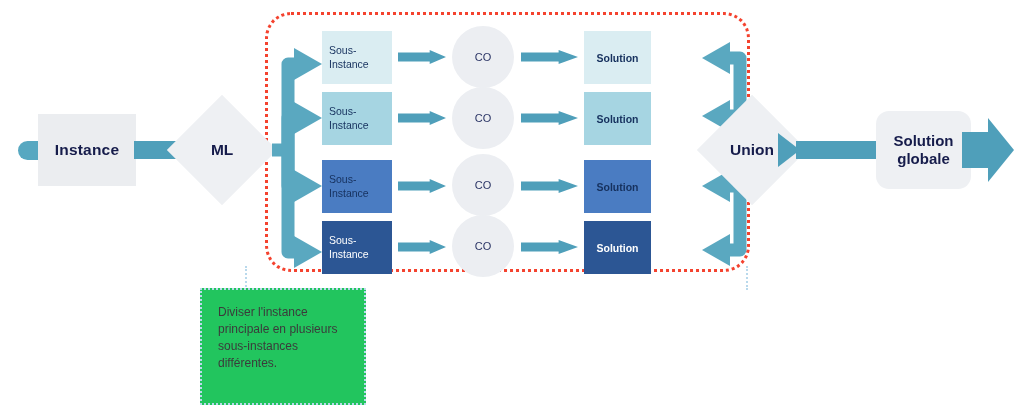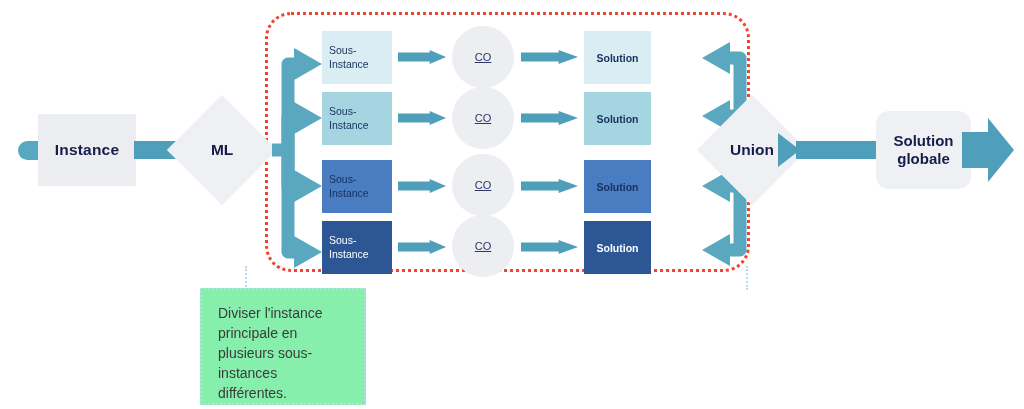--- a/index.html
+++ b/index.html
@@ -66,21 +66,21 @@
   .sub.r1{top:31px;background:#daedf2;color:#16315e;}
   .sub.r2{top:92px;background:#a6d5e2;color:#16315e;}
   .sub.r3{top:160px;background:#4a7cc2;color:#16315e;}
   .sub.r4{top:221px;background:#2c5694;color:#ffffff;}
 
   
   .co{
     left:452px;width:62px;height:62px;border-radius:50%;
     background:#eceef2;
     display:flex;align-items:center;justify-content:center;
-    color:#2b3566;font-size:11px;text-decoration:underline;
+    color:#2b3566;font-size:11px;
   }
   .co.r1{top:26px;} .co.r2{top:87px;} .co.r3{top:154px;} .co.r4{top:215px;}
 
   
   .sol{
     left:584px;width:67px;height:53px;
     display:flex;align-items:center;justify-content:center;
     font-size:10.5px;font-weight:bold;
   }
   .sol.r1{top:31px;background:#daedf2;color:#16315e;}
@@ -107,23 +107,23 @@
     left:876px;top:111px;width:95px;height:78px;
     background:#eef0f3;border-radius:13px;
     display:flex;align-items:center;justify-content:center;text-align:center;
     color:#161c4b;font-weight:bold;font-size:15px;line-height:1.2;
   }
   .bar-sg-out{left:962px;top:141px;width:26px;height:18px;background:#4f9fba;}
 
   
   .caption{
     border:2px dotted #b9d9ec;
-    background:#86efac;
+    background:#22c55e;
     color:#3b3b3b;
-    font-size:14px;
+    font-size:12px;
     line-height:1.42;
     padding:14px 14px 10px 16px;
     box-sizing:border-box;
   }
   .cap-left{left:200px;top:288px;width:166px;height:117px;}
   .cap-right{left:665px;top:288px;width:144px;height:92px;}
 
   
   .tether{
     position:absolute;width:0;border-left:2px dotted #b9d9ec;

